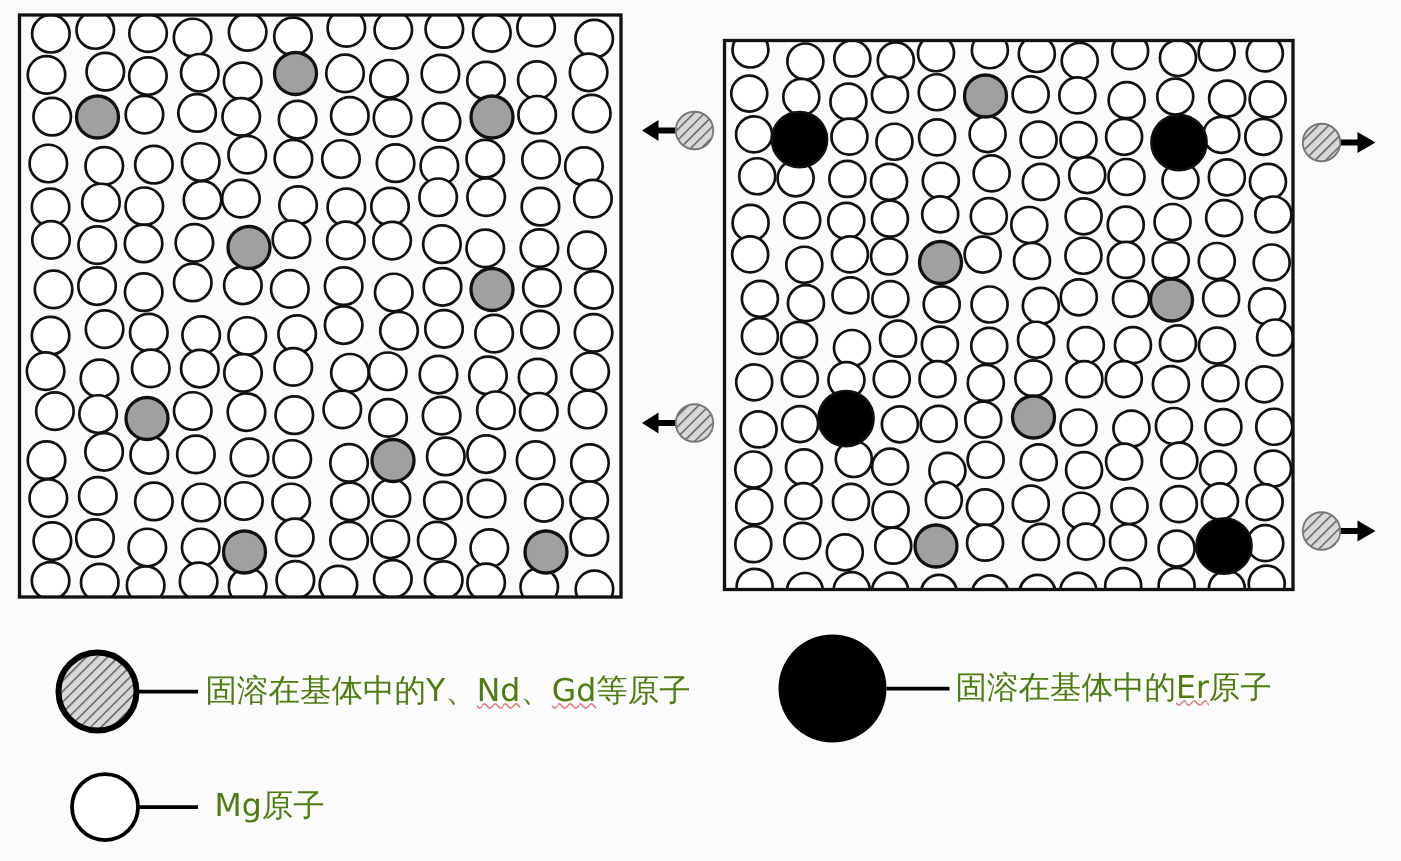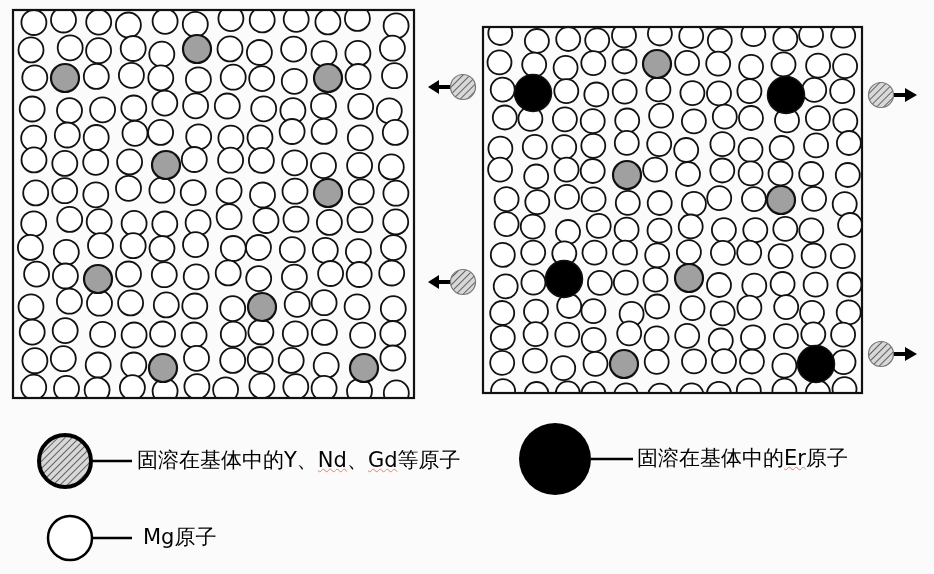--- a/index.html
+++ b/index.html
@@ -1,19 +1,19 @@
 <!DOCTYPE html>
 <html><head>
 <meta charset="utf-8">
 <style>
   html, body { margin:0; padding:0; background:#fbfbfb; }
   body { width:934px; height:574px; position:relative; overflow:hidden;
          font-family:"DejaVu Sans","Liberation Sans",sans-serif; }
   svg#diagram { position:absolute; left:0; top:0; }
-  .legend-text { position:absolute; font-size:21px; color:#000000; white-space:nowrap; line-height:1; }
+  .legend-text { position:absolute; font-size:21px; color:#4d7c0f; white-space:nowrap; line-height:1; }
   .u { text-decoration: underline; text-decoration-color:#e08080; text-decoration-style:wavy; text-decoration-thickness:1px; }
 </style>
 </head>
 <body>
 
 <svg id="diagram" width="934" height="574" viewBox="0 0 934 574">
   <defs>
     <pattern id="hatch" patternUnits="userSpaceOnUse" width="5" height="5" patternTransform="rotate(45)">
       <rect width="5" height="5" fill="#d8d8d8"></rect>
       <line x1="0" y1="0" x2="0" y2="5" stroke="#555" stroke-width="1.8"></line>

